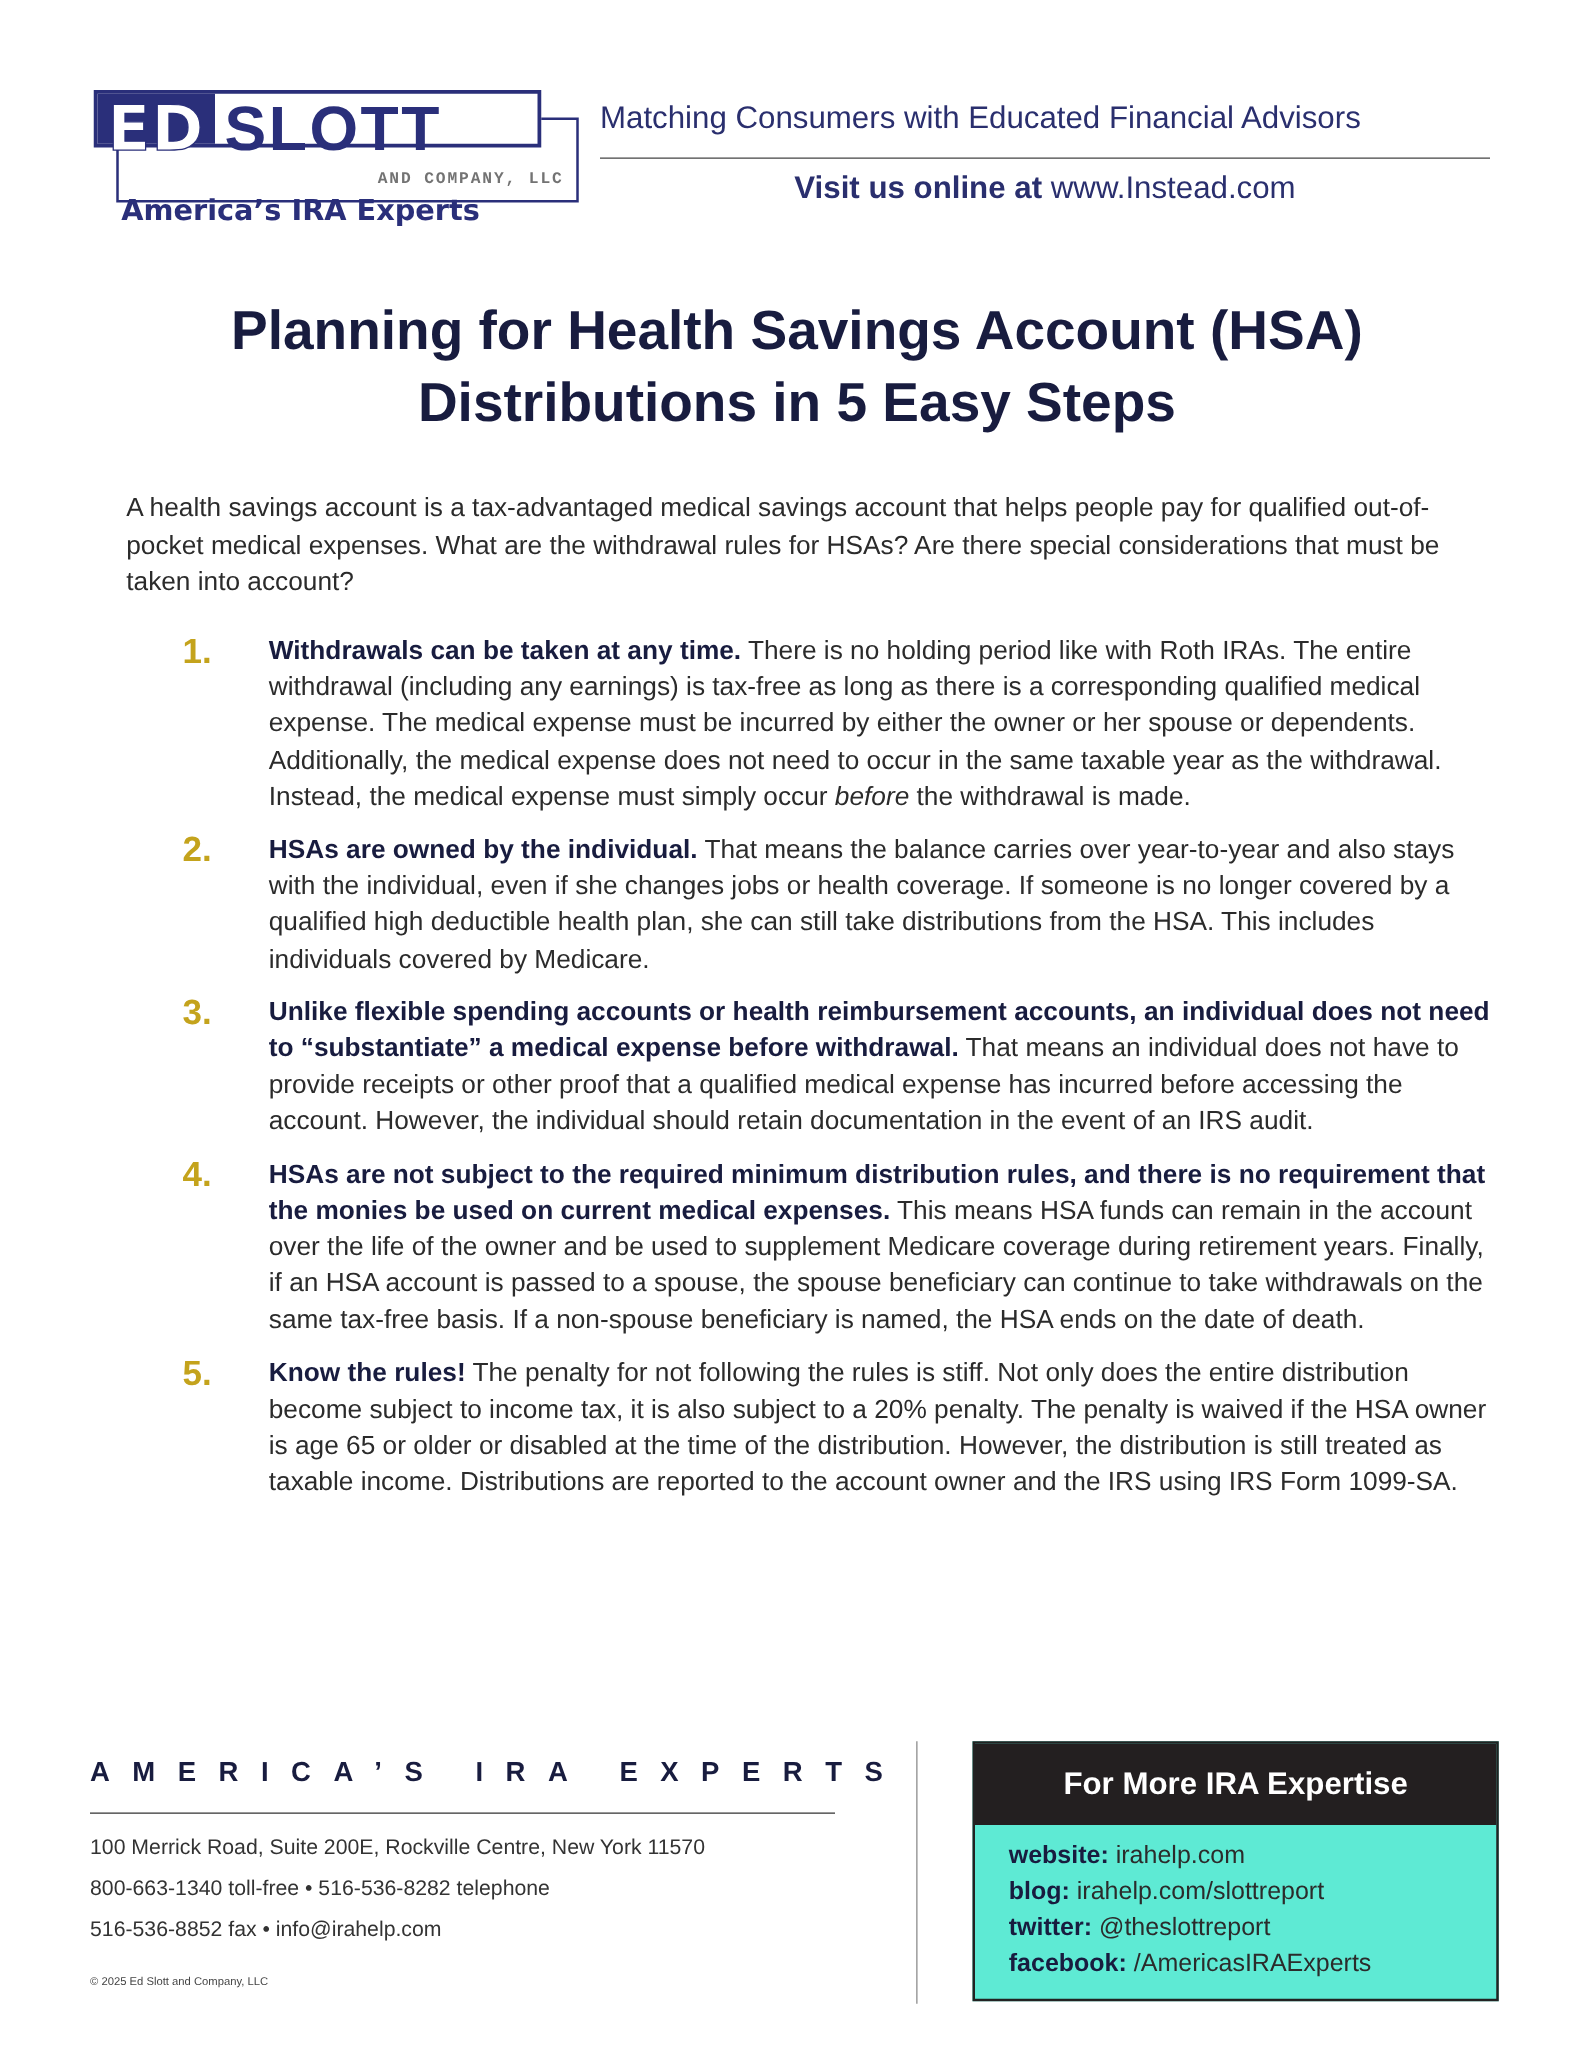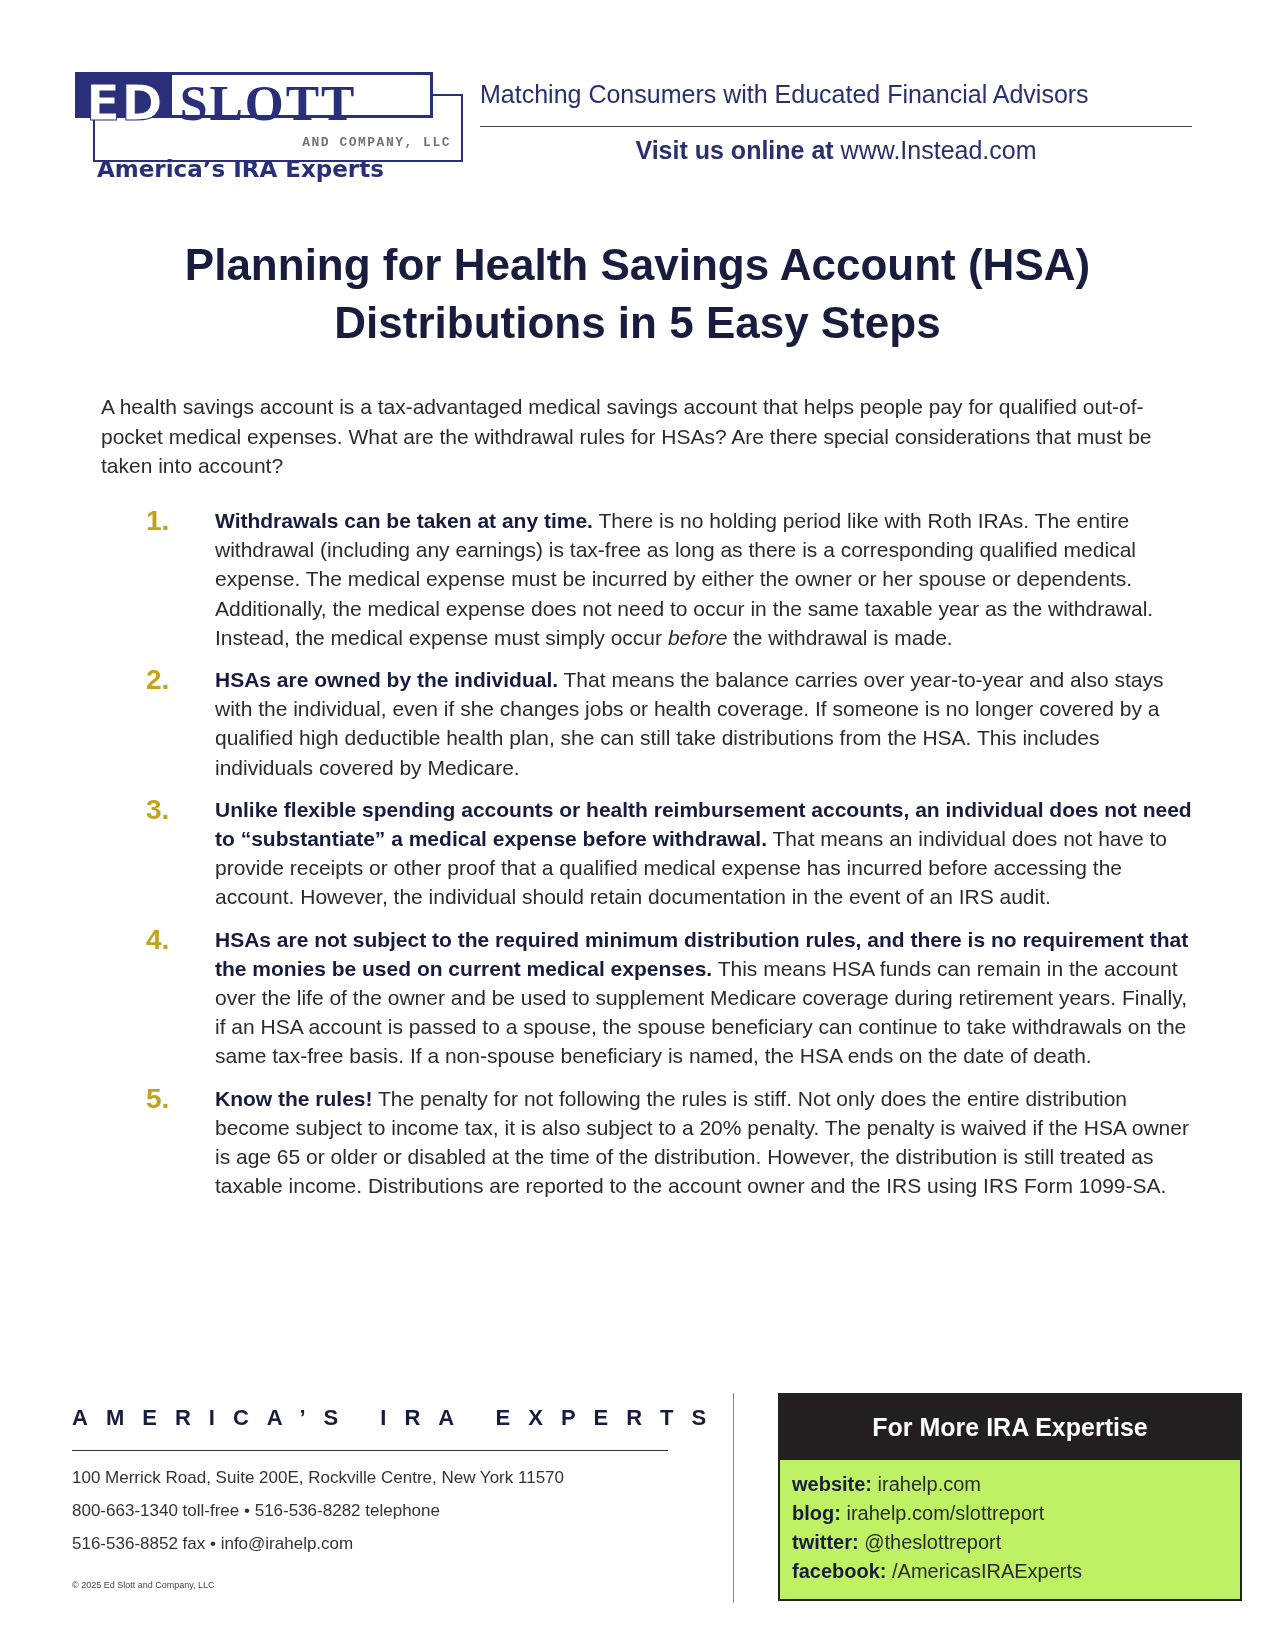--- a/index.html
+++ b/index.html
@@ -9,21 +9,21 @@
   
   .logo { position: absolute; left: 75px; top: 72px; width: 390px; height: 115px; }
   .logo-back { position: absolute; left: 18px; top: 22px; width: 370px; height: 68px;
                border: 2px solid #2a2f7a; box-sizing: border-box; }
   .logo-front { position: absolute; left: 0; top: 0; width: 358px; height: 46px;
                 border: 3px solid #2a2f7a; box-sizing: border-box; background: #fff; display: flex; }
   .logo-ed { background: #2a2f7a; color: #fff; font-weight: 900; font-size: 50px; line-height: 56px;
              padding: 0 8px; letter-spacing: 1px; -webkit-text-stroke: 1px #2a2f7a;
              font-family: "DejaVu Sans", sans-serif; }
   .logo-slott { color: #2a2f7a; font-weight: 900; font-size: 50px; line-height: 56px; padding-left: 8px;
-                letter-spacing: 2px; font-family: Liberation Serif, serif; }
+                letter-spacing: 2px; font-family: Liberation Sans, sans-serif; }
   .logo-llc { position: absolute; right: 14px; top: 63px; font-size: 13px; font-weight: 700;
               color: #737373; letter-spacing: 1.5px; font-family: Liberation Mono, monospace; }
   .logo-tag { position: absolute; left: 22px; top: 84px; font-size: 23px; font-weight: 700;
               color: #2a2f7a; font-family: "DejaVu Sans", sans-serif; white-space: nowrap; }
 
   .tagline { position: absolute; left: 480px; width: 712px; top: 80px; 
              font-size: 25px; color: #2a2f6e; }
   .tag-rule { position: absolute; left: 480px; top: 126px; width: 712px; height: 0;
               border-top: 1.5px solid #444; }
   .visit { position: absolute; left: 480px; width: 712px; top: 136px; text-align: center;
@@ -47,25 +47,25 @@
   .step-body b { color: #181c3f; font-weight: 700; }
 
   
   .aie { position: absolute; left: 72px; top: 1405px; font-size: 22px; font-weight: 700;
          color: #181c3f; letter-spacing: 18px; white-space: nowrap; }
   .aie-rule { position: absolute; left: 72px; top: 1450px; width: 596px; border-top: 1.5px solid #333; }
   .addr { position: absolute; left: 72px; font-size: 17px; color: #333; white-space: nowrap; }
   .copyright { position: absolute; left: 72px; top: 1580px; font-size: 9px; color: #444; }
   .vdivider { position: absolute; left: 733px; top: 1393px; height: 210px; border-left: 1.5px solid #888; }
 
-  .box { position: absolute; left: 778px; top: 1393px; width: 464px; height: 208px;
-         border: 2px solid #222; box-sizing: border-box; background: #bef264; }
+  .box { position: absolute; left: 778px; top: 1393px; width: 421px; height: 208px;
+         border: 2px solid #222; box-sizing: border-box; background: #5eead4; }
   .box-head { background: #231f20; color: #fff; height: 65px; line-height: 65px;
               text-align: center; font-size: 25px; font-weight: 700; }
-  .box-list { padding: 10px 0 0 12px; }
+  .box-list { padding: 10px 0 0 27px; }
   .box-row { font-size: 20px; line-height: 29px; color: #2b2b2b; white-space: nowrap; }
   .box-row b { color: #181c3f; font-weight: 700; }
 </style>
 </head>
 <body>
 
 <div class="logo">
   <div class="logo-back"></div>
   <div class="logo-front">
     <div class="logo-ed">ED</div>

